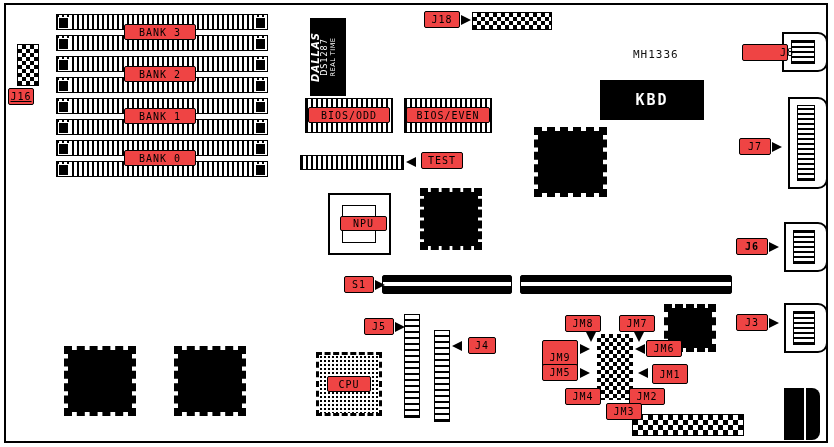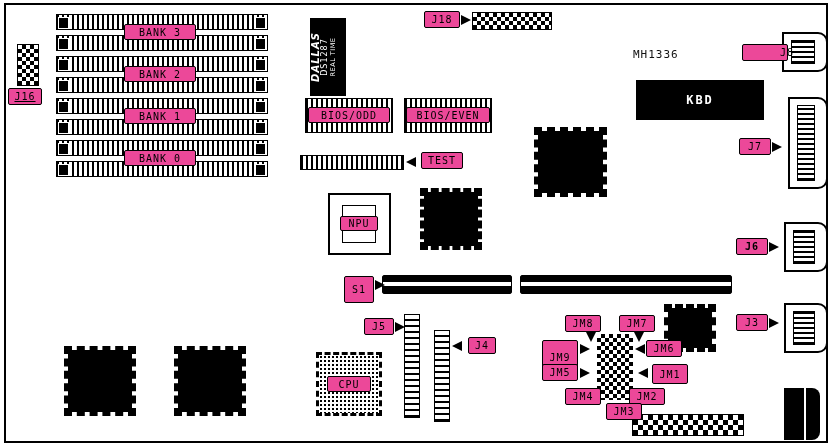--- a/index.html
+++ b/index.html
@@ -6,21 +6,21 @@
   body { background: #fff; }
   .canvas {
     position: relative; width: 834px; height: 447px;
     background: #fff; overflow: hidden;
     font-family: "DejaVu Sans Mono", monospace;
   }
   .outline { position: absolute; left: 4px; top: 3px; width: 824px; height: 440px; border: 2px solid #000; }
 
   
   .lbl {
-    position: absolute; background: #ec4899; border: 1px solid #000; border-radius: 2px;
+    position: absolute; background: #ef4444; border: 1px solid #000; border-radius: 2px;
     display: flex; align-items: center; justify-content: center;
     font-size: 10px; letter-spacing: 1px; color: #000; z-index: 7; white-space: nowrap;
   }
   
   .icp { position: absolute; background: #000; background-clip: padding-box; border: 4px dashed #000; }
 
   
   .hatch { position: absolute; border: 1px solid #000;
     background: repeating-linear-gradient(90deg, #000 0 2px, #fff 2px 5px); }
   
@@ -67,23 +67,23 @@
 
   
   .dallas { position: absolute; left: 310px; top: 18px; width: 36px; height: 78px; background: #000; z-index: 2; }
   .dallas-text { position: absolute; width: 78px; height: 36px; left: 50%; top: 50%;
     transform: translate(-50%, -50%) rotate(-90deg); color: #fff; text-align: center;
     font-family: "DejaVu Sans", sans-serif; line-height: 1.1; }
   .dl1 { font-size: 10px; font-weight: bold; font-style: italic; letter-spacing: 1px; }
   .dl2 { font-size: 8px; letter-spacing: 1px; }
   .dl3 { font-size: 6.5px; letter-spacing: 0.5px; }
 
-  .kbd { position: absolute; left: 600px; top: 80px; width: 128px; height: 40px; background: #000;
+  .kbd { position: absolute; left: 600px; top: 80px; width: 104px; height: 40px; background: #000;
     color: #fff; display: flex; align-items: center; justify-content: center;
-    font-size: 12px; font-weight: bold; letter-spacing: 2px; margin-left: 36px; }
+    font-size: 15px; font-weight: bold; letter-spacing: 2px; }
   .partnum { position: absolute; left: 633px; top: 48px; font-size: 11px; letter-spacing: 1px; color: #111; }
 
   .npu-outer { position: absolute; left: 328px; top: 193px; width: 63px; height: 62px; border: 2px solid #000; background: #fff; }
   .npu-inner { position: absolute; left: 342px; top: 205px; width: 34px; height: 38px; border: 1px solid #000; background: #fff; }
 </style>
 </head>
 <body>
 
 <div class="canvas">
   <div class="outline"></div>
@@ -96,21 +96,21 @@
   <div class="simm" style="top:119px"></div>
   <div class="simm" style="top:140px"></div>
   <div class="simm" style="top:161px"></div>
 
   <div class="lbl" style="left:124px; top:24px;  width:72px; height:16px;">BANK 3</div>
   <div class="lbl" style="left:124px; top:66px;  width:72px; height:16px;">BANK 2</div>
   <div class="lbl" style="left:124px; top:108px; width:72px; height:16px;">BANK 1</div>
   <div class="lbl" style="left:124px; top:150px; width:72px; height:16px;">BANK 0</div>
 
   <div class="checker" style="left:17px; top:44px; width:22px; height:42px;"></div>
-  <div class="lbl" style="left:8px; top:88px; width:34px; height:17px;text-decoration:underline;">J16</div>
+  <div class="lbl" style="left:8px; top:88px; width:26px; height:17px;text-decoration:underline;">J16</div>
 
   <div class="dallas">
     <div class="dallas-text">
       <div class="dl1">DALLAS</div>
       <div class="dl2">DS1287</div>
       <div class="dl3">REAL TIME</div>
     </div>
   </div>
 
   <div class="lbl" style="left:424px; top:11px; width:36px; height:17px;">J18</div>
@@ -121,21 +121,21 @@
   <div class="lbl" style="left:308px; top:107px; width:82px; height:16px;">BIOS/ODD</div>
   <div class="hatch" style="left:404px; top:98px; width:88px; height:35px;"></div>
   <div class="lbl" style="left:406px; top:107px; width:84px; height:16px;">BIOS/EVEN</div>
 
   <div class="hatch" style="left:300px; top:155px; width:104px; height:15px;"></div>
   <i class="ar-l" style="left:406px; top:157px;"></i>
   <div class="lbl" style="left:421px; top:152px; width:42px; height:17px;">TEST</div>
 
   <div class="npu-outer"></div>
   <div class="npu-inner"></div>
-  <div class="lbl" style="left:340px; top:216px; width:38px; height:15px;text-align:right;">NPU</div>
+  <div class="lbl" style="left:340px; top:216px; width:47px; height:15px;text-align:right;">NPU</div>
 
   <div class="icp" style="left:420px; top:188px; width:62px; height:62px;"></div>
   <div class="icp" style="left:534px; top:127px; width:73px; height:70px;"></div>
   <div class="icp" style="left:64px;  top:346px; width:72px; height:70px;"></div>
   <div class="icp" style="left:174px; top:346px; width:72px; height:70px;"></div>
   <div class="icp" style="left:664px; top:304px; width:52px; height:48px;"></div>
 
   <div class="partnum">MH1336</div>
   <div class="kbd">
     <span>KBD</span>
@@ -160,21 +160,21 @@
   <i class="ar-r" style="left:769px; top:242px;"></i>
 
   <div class="port" style="left:784px; top:303px; width:44px; height:50px;">
       <div class="port-in"></div>
     </div>
   <div class="lbl" style="left:736px; top:314px; width:32px; height:17px;">J3</div>
   <i class="ar-r" style="left:769px; top:318px;"></i>
 
   <div class="blackport" style="left:784px; top:388px; width:36px; height:52px;"></div>
 
-  <div class="lbl" style="left:344px; top:276px; width:30px; height:27px;">S1</div>
+  <div class="lbl" style="left:344px; top:276px; width:30px; height:17px;">S1</div>
   <i class="ar-r" style="left:375px; top:280px;"></i>
   <div class="edgebar" style="left:382px; top:275px; width:130px; height:19px;"></div>
   <div class="edgebar" style="left:520px; top:275px; width:212px; height:19px;"></div>
 
   <div class="lbl" style="left:364px; top:318px; width:30px; height:17px;">J5</div>
   <i class="ar-r" style="left:395px; top:322px;"></i>
   <div class="hatch-h" style="left:404px; top:314px; width:16px; height:104px;"></div>
 
   <div class="hatch-h" style="left:434px; top:330px; width:16px; height:92px;"></div>
   <i class="ar-l" style="left:452px; top:341px;"></i>

